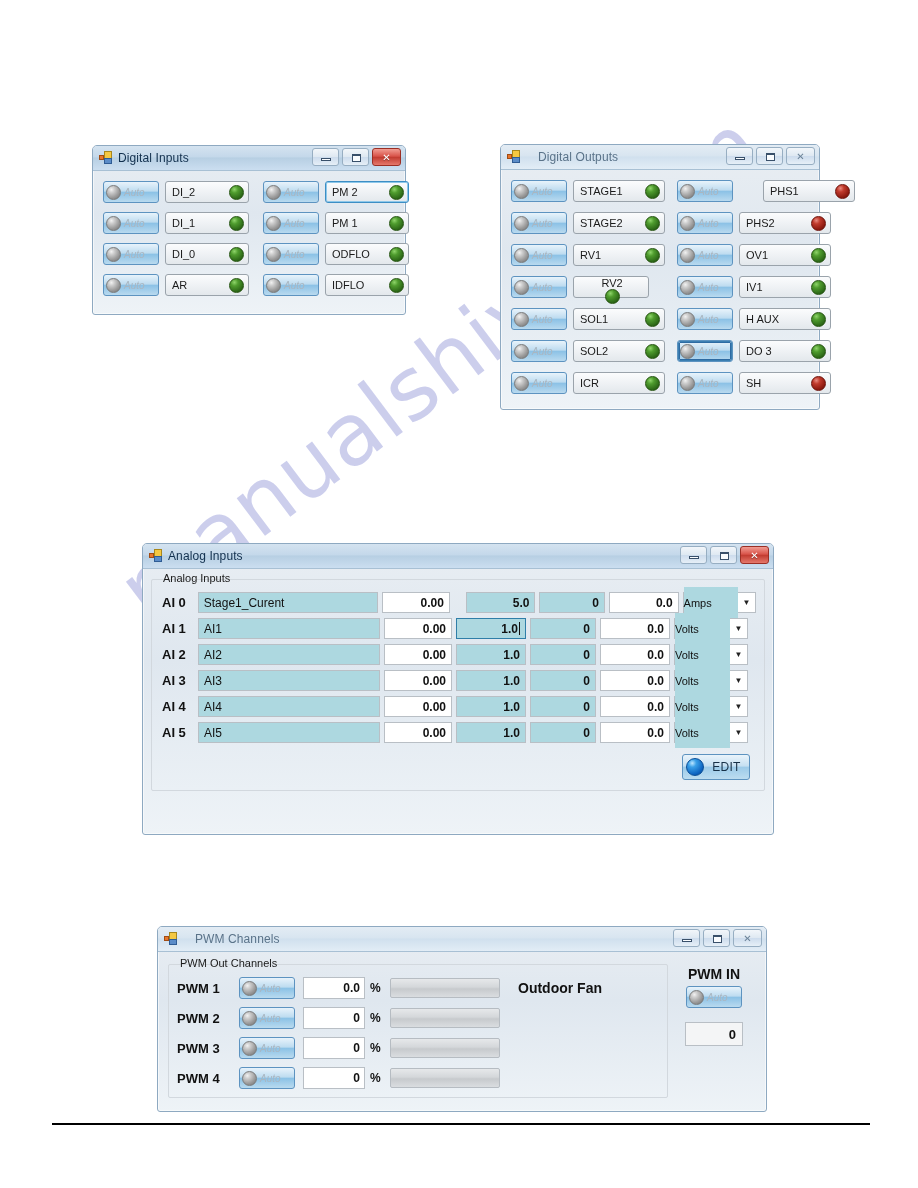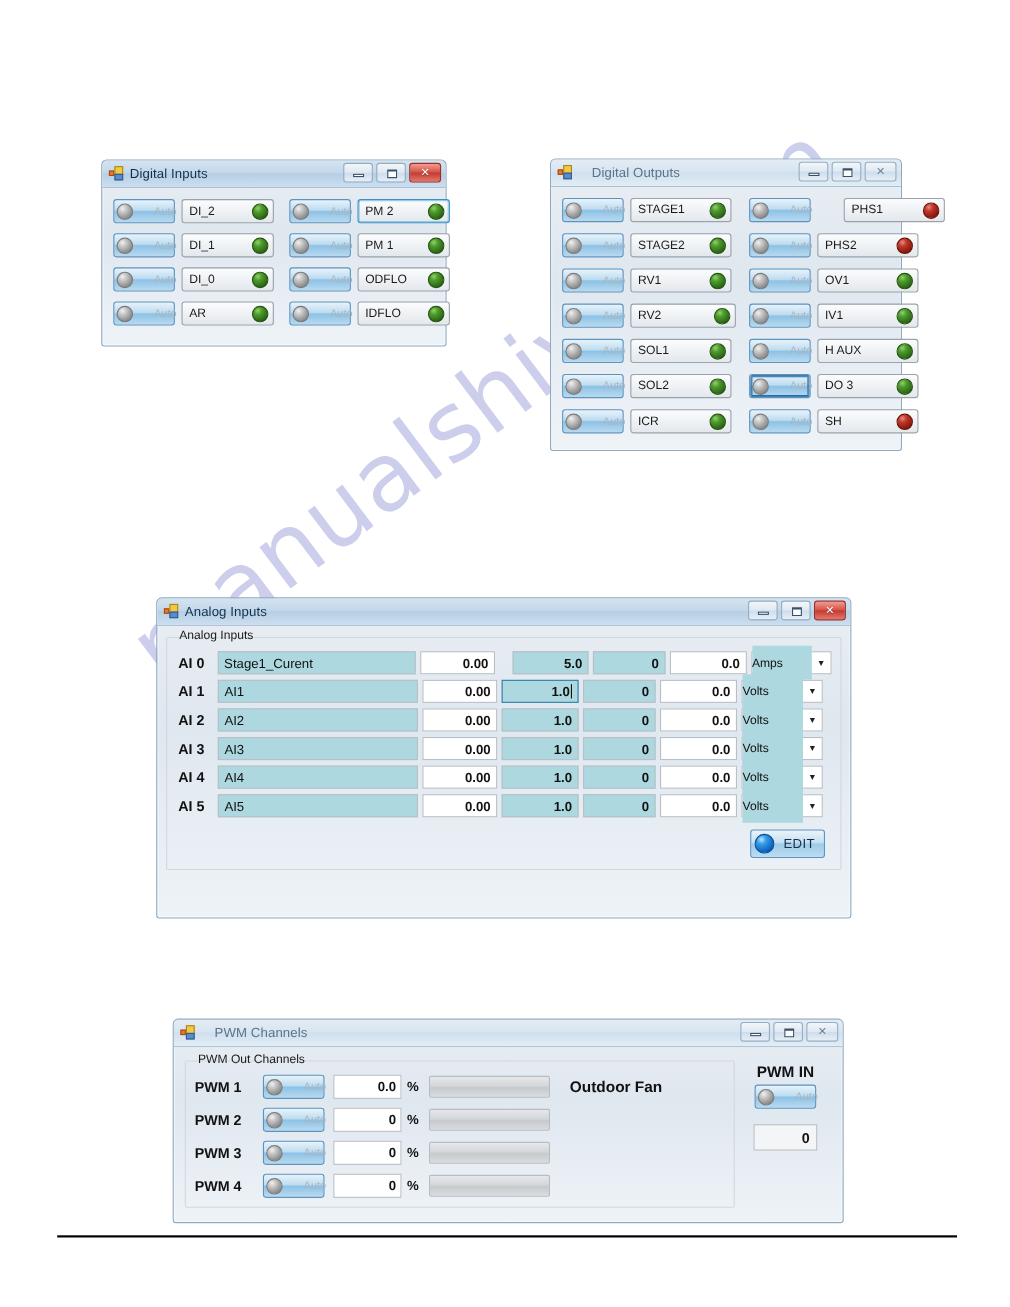--- a/index.html
+++ b/index.html
@@ -153,22 +153,23 @@
     border-radius: 50%;
     margin-left: 2px;
     flex: 0 0 auto;
     background: radial-gradient(circle at 34% 28%, #f2f2f2 0%, #cfcfcf 22%, #9a9a9a 62%, #6f6f6f 100%);
     border: 1px solid #7b7b7b;
     box-sizing: border-box;
   }
   .autotext {
     font-size: 10px;
     color: #a9b6c1;
-    margin-left: 19px;
+    margin-left: 3px;
     font-family: "Liberation Sans", sans-serif;
+    font-style: italic;
   }
 
   
   .ledfield {
     height: 22px;
     border: 1px solid #9aa3ab;
     border-radius: 3px;
     background: linear-gradient(to bottom, #fbfcfd 0%, #eef1f4 55%, #e3e8ec 100%);
     display: flex;
     align-items: center;
@@ -535,21 +536,21 @@
             <div class="ledfield" style="width: 92px;">
               <span class="lbl">RV1</span>
               <span class="led green"></span>
             </div>
           </div>
           <div class="io-row" style="margin-bottom: 10px;">
             <div class="autobtn">
               <span class="led-grey"></span>
               <span class="autotext">Auto</span>
             </div>
-            <div class="ledfield" style="width: 96px;">
+            <div class="ledfield" style="width: 76px; flex-direction: column;">
               <span class="lbl">RV2</span>
               <span class="led green"></span>
             </div>
           </div>
           <div class="io-row" style="margin-bottom: 10px;">
             <div class="autobtn">
               <span class="led-grey"></span>
               <span class="autotext">Auto</span>
             </div>
             <div class="ledfield" style="width: 92px;">

